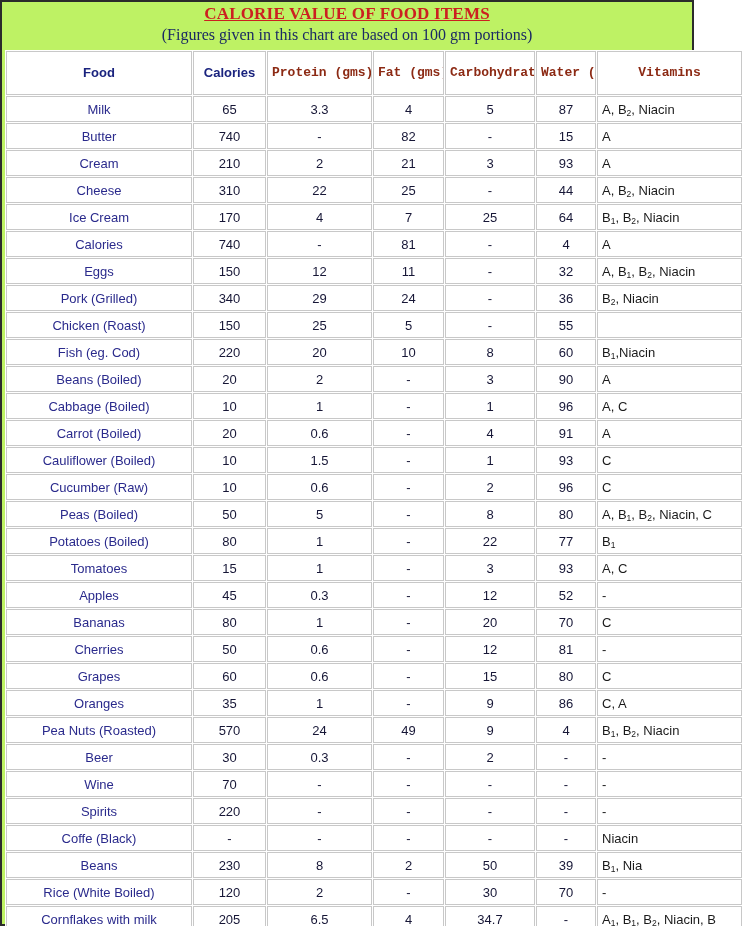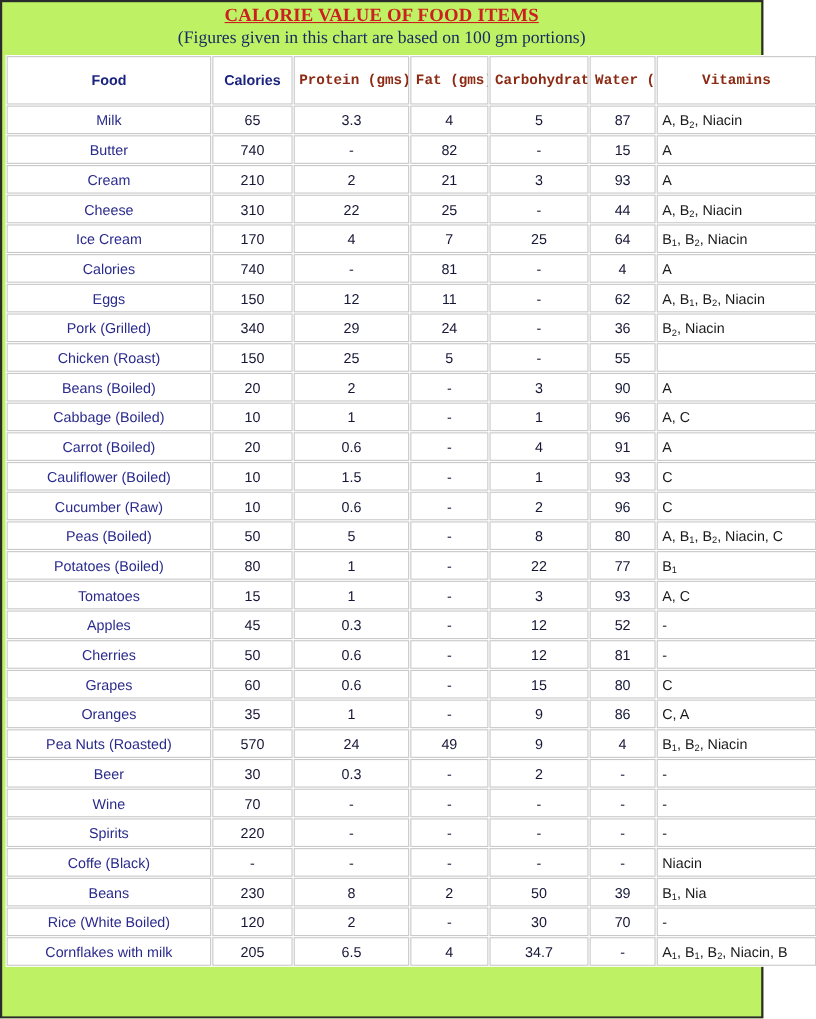--- a/index.html
+++ b/index.html
@@ -205,21 +205,21 @@
             <td class="num-cell">-</td>
             <td class="num-cell">4</td>
             <td class="vit-cell">A</td>
           </tr>
           <tr>
             <td class="food-cell">Eggs</td>
             <td class="num-cell">150</td>
             <td class="num-cell">12</td>
             <td class="num-cell">11</td>
             <td class="num-cell">-</td>
-            <td class="num-cell">62</td>
+            <td class="num-cell">32</td>
             <td class="vit-cell">A, B<sub>1</sub>, B<sub>2</sub>, Niacin</td>
           </tr>
           <tr>
             <td class="food-cell">Pork (Grilled)</td>
             <td class="num-cell">340</td>
             <td class="num-cell">29</td>
             <td class="num-cell">24</td>
             <td class="num-cell">-</td>
             <td class="num-cell">36</td>
             <td class="vit-cell">B<sub>2</sub>, Niacin</td>
@@ -227,20 +227,29 @@
           <tr>
             <td class="food-cell">Chicken (Roast)</td>
             <td class="num-cell">150</td>
             <td class="num-cell">25</td>
             <td class="num-cell">5</td>
             <td class="num-cell">-</td>
             <td class="num-cell">55</td>
             <td class="vit-cell"></td>
           </tr>
           <tr>
+            <td class="food-cell">Fish (eg. Cod)</td>
+            <td class="num-cell">220</td>
+            <td class="num-cell">20</td>
+            <td class="num-cell">10</td>
+            <td class="num-cell">8</td>
+            <td class="num-cell">60</td>
+            <td class="vit-cell">B<sub>1</sub>,Niacin</td>
+          </tr>
+          <tr>
             <td class="food-cell">Beans (Boiled)</td>
             <td class="num-cell">20</td>
             <td class="num-cell">2</td>
             <td class="num-cell">-</td>
             <td class="num-cell">3</td>
             <td class="num-cell">90</td>
             <td class="vit-cell">A</td>
           </tr>
           <tr>
             <td class="food-cell">Cabbage (Boiled)</td>
@@ -306,20 +315,29 @@
             <td class="vit-cell">A, C</td>
           </tr>
           <tr>
             <td class="food-cell">Apples</td>
             <td class="num-cell">45</td>
             <td class="num-cell">0.3</td>
             <td class="num-cell">-</td>
             <td class="num-cell">12</td>
             <td class="num-cell">52</td>
             <td class="vit-cell">-</td>
+          </tr>
+          <tr>
+            <td class="food-cell">Bananas</td>
+            <td class="num-cell">80</td>
+            <td class="num-cell">1</td>
+            <td class="num-cell">-</td>
+            <td class="num-cell">20</td>
+            <td class="num-cell">70</td>
+            <td class="vit-cell">C</td>
           </tr>
           <tr>
             <td class="food-cell">Cherries</td>
             <td class="num-cell">50</td>
             <td class="num-cell">0.6</td>
             <td class="num-cell">-</td>
             <td class="num-cell">12</td>
             <td class="num-cell">81</td>
             <td class="vit-cell">-</td>
           </tr>

